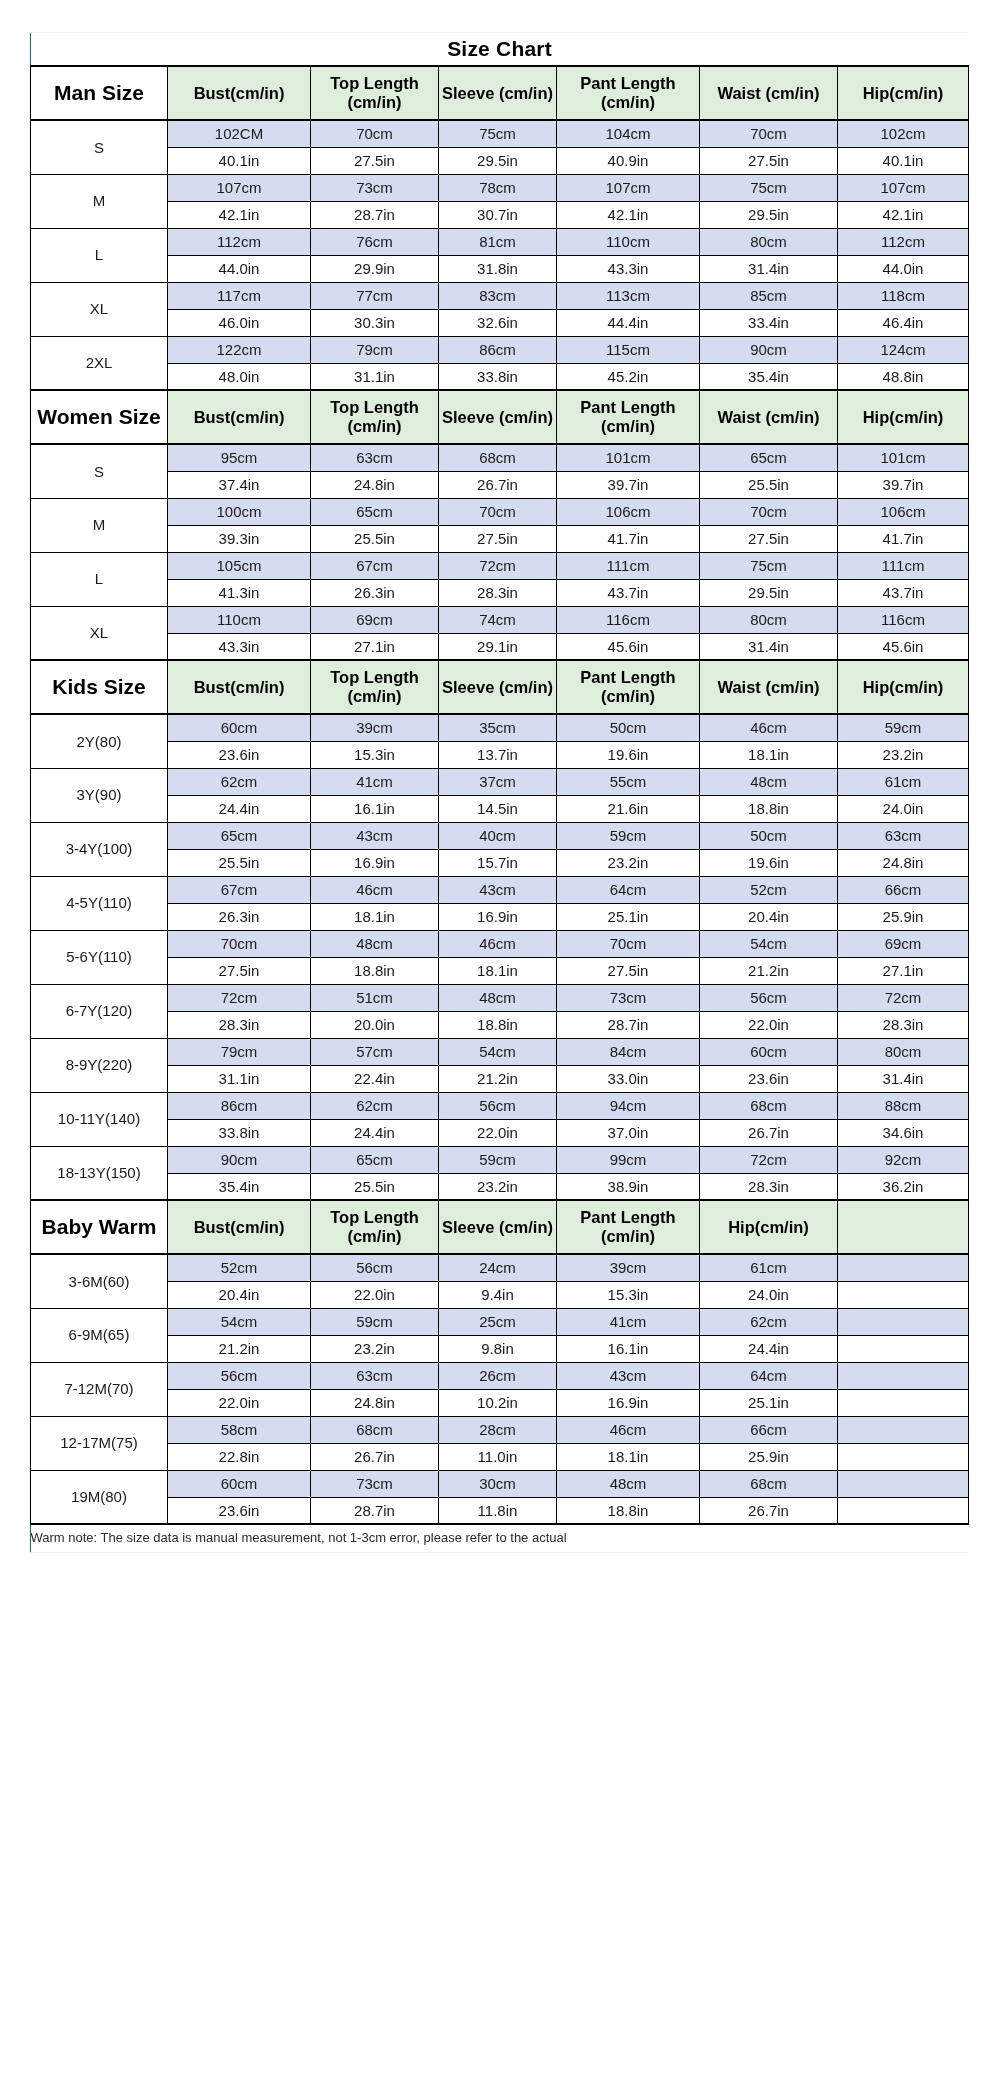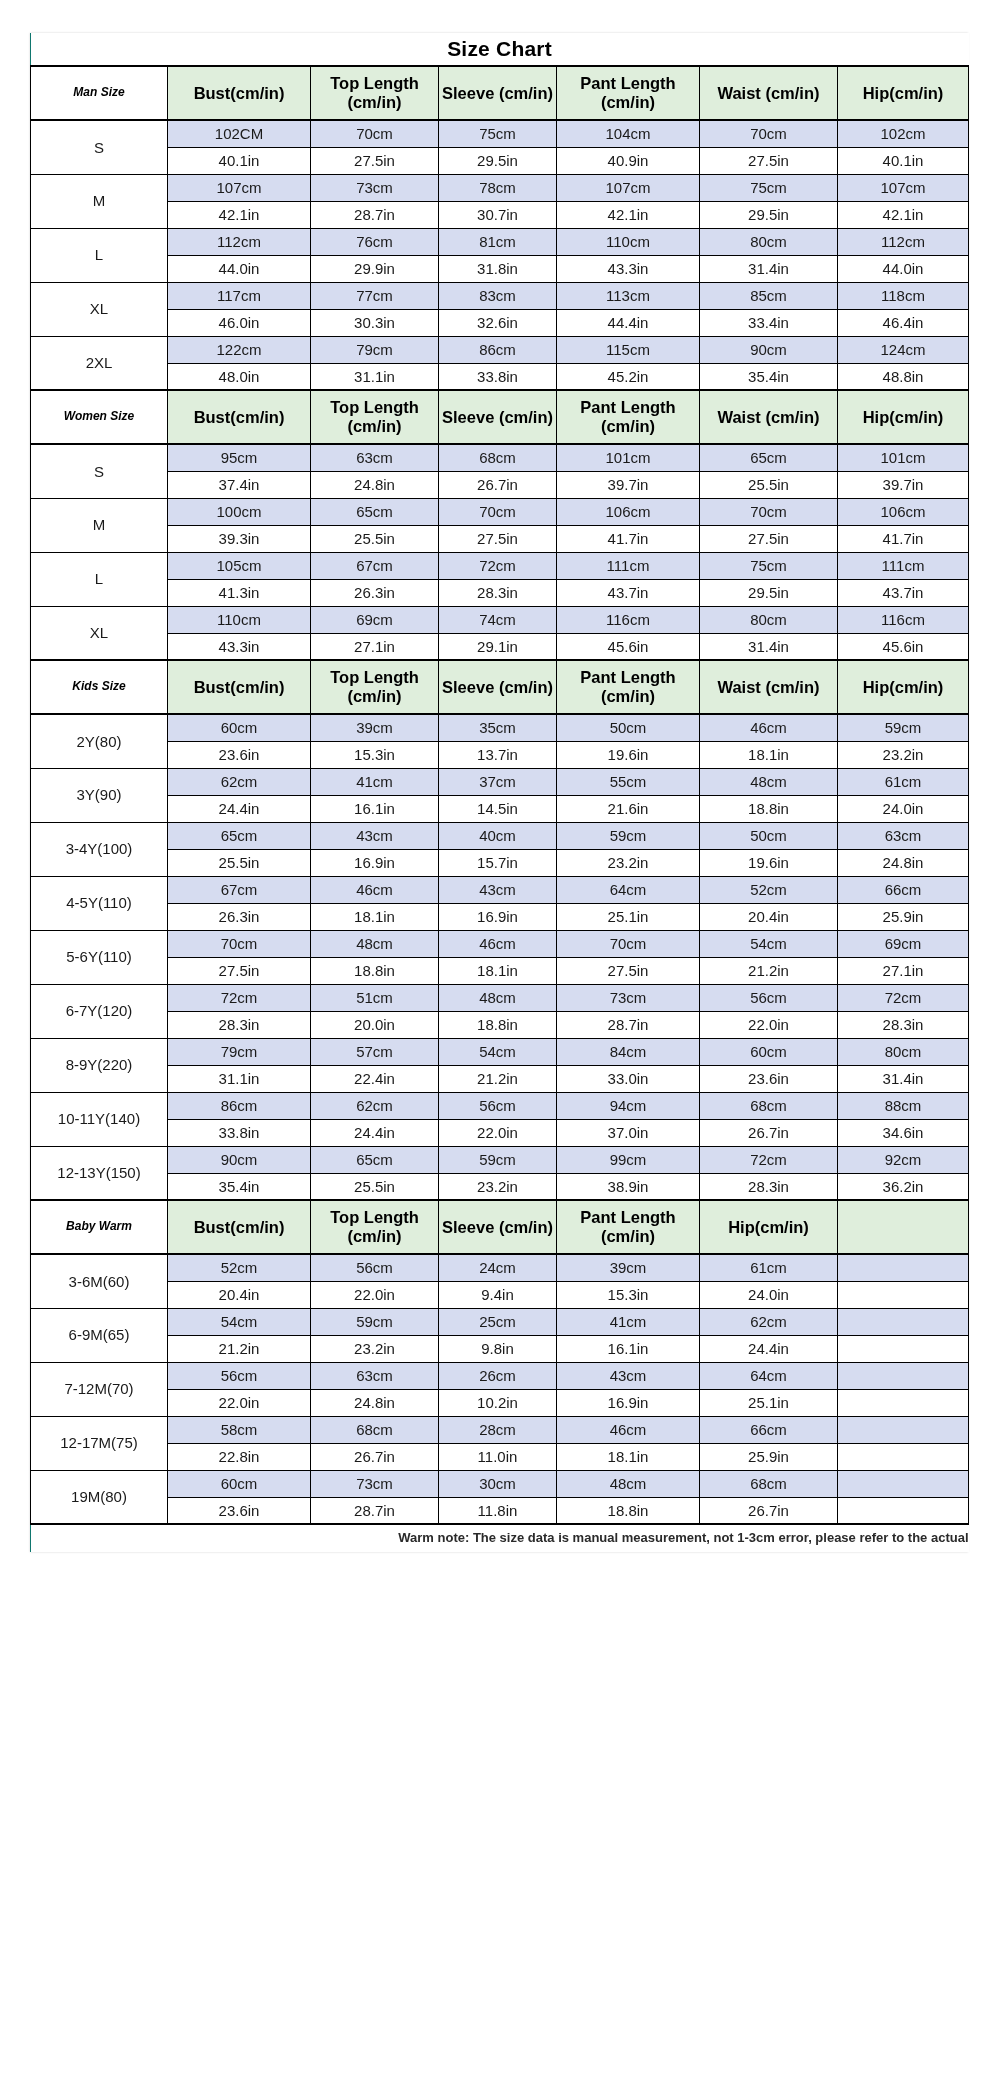--- a/index.html
+++ b/index.html
@@ -66,22 +66,21 @@
     font-weight: bold;
     font-size: 16.5px;
     color: #000000;
     height: 54px;
     border-top: 2.5px solid #000000;
     border-bottom: 2.5px solid #000000;
     padding: 3px 2px;
   }
   tr.section-head td.grp-label {
     background: #ffffff;
-    font-size: 12px;
-    font-style: italic;
+    font-size: 21px;
   }
   tr.section-head td.col-head {
     background: #dfeedc;
   }
   tr.section-head td.col-head.blank {
     background: #dfeedc;
   }
 
   
   td.size-label {
@@ -106,22 +105,21 @@
   tr.group-end td { border-bottom: 1px solid #000000; }
 
   
   tr.note-row td {
     border: none;
     border-top: 2.5px solid #000000;
     font-size: 13px;
     color: #2a2a2a;
     height: 28px;
     background: #ffffff;
-    text-align: right;
-    font-weight: bold;
+    text-align: left;
   }
 </style>
 </head>
 <body>
 
 <div id="page">
   <div id="chart-wrap">
     <table class="size-chart">
       <colgroup>
         <col class="c-size">
@@ -446,21 +444,21 @@
           </tr>
           <tr class="in-row group-end">
             <td class="val">33.8in</td>
             <td class="val">24.4in</td>
             <td class="val">22.0in</td>
             <td class="val">37.0in</td>
             <td class="val">26.7in</td>
             <td class="val">34.6in</td>
           </tr>
           <tr class="cm-row">
-            <td class="size-label" rowspan="2">12-13Y(150)</td>
+            <td class="size-label" rowspan="2">18-13Y(150)</td>
             <td class="val">90cm</td>
             <td class="val">65cm</td>
             <td class="val">59cm</td>
             <td class="val">99cm</td>
             <td class="val">72cm</td>
             <td class="val">92cm</td>
           </tr>
           <tr class="in-row group-end">
             <td class="val">35.4in</td>
             <td class="val">25.5in</td>

